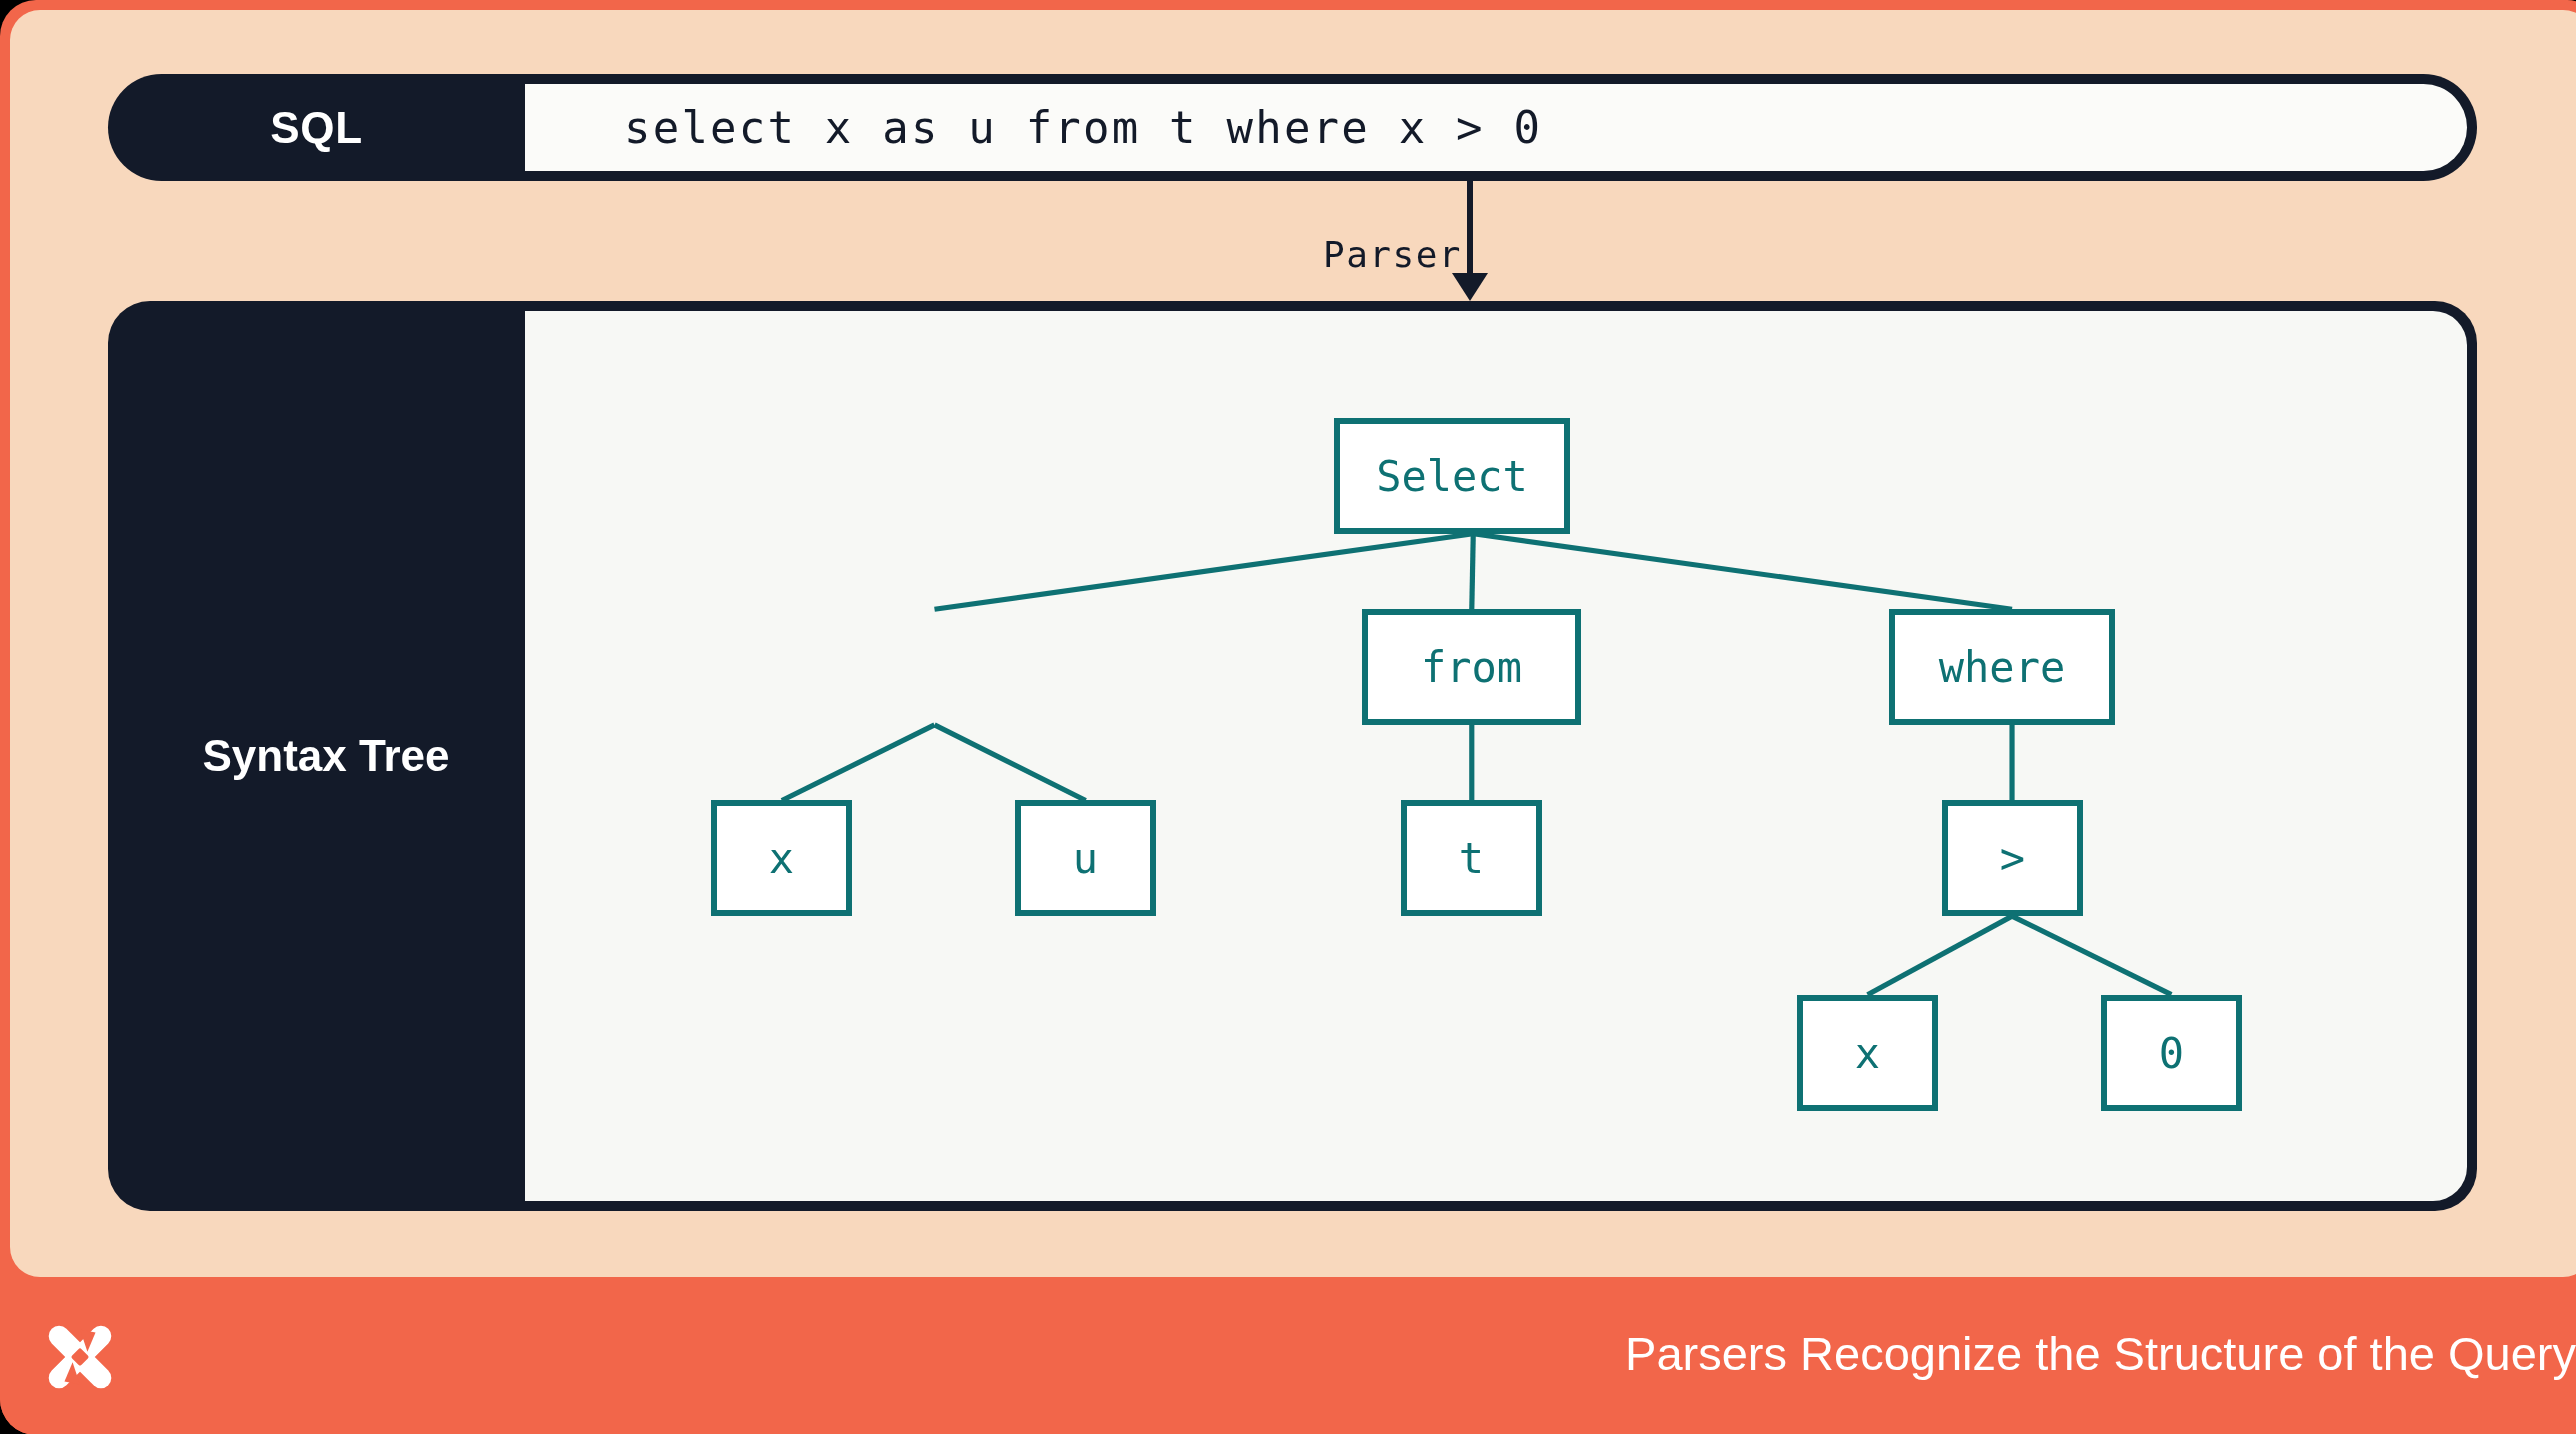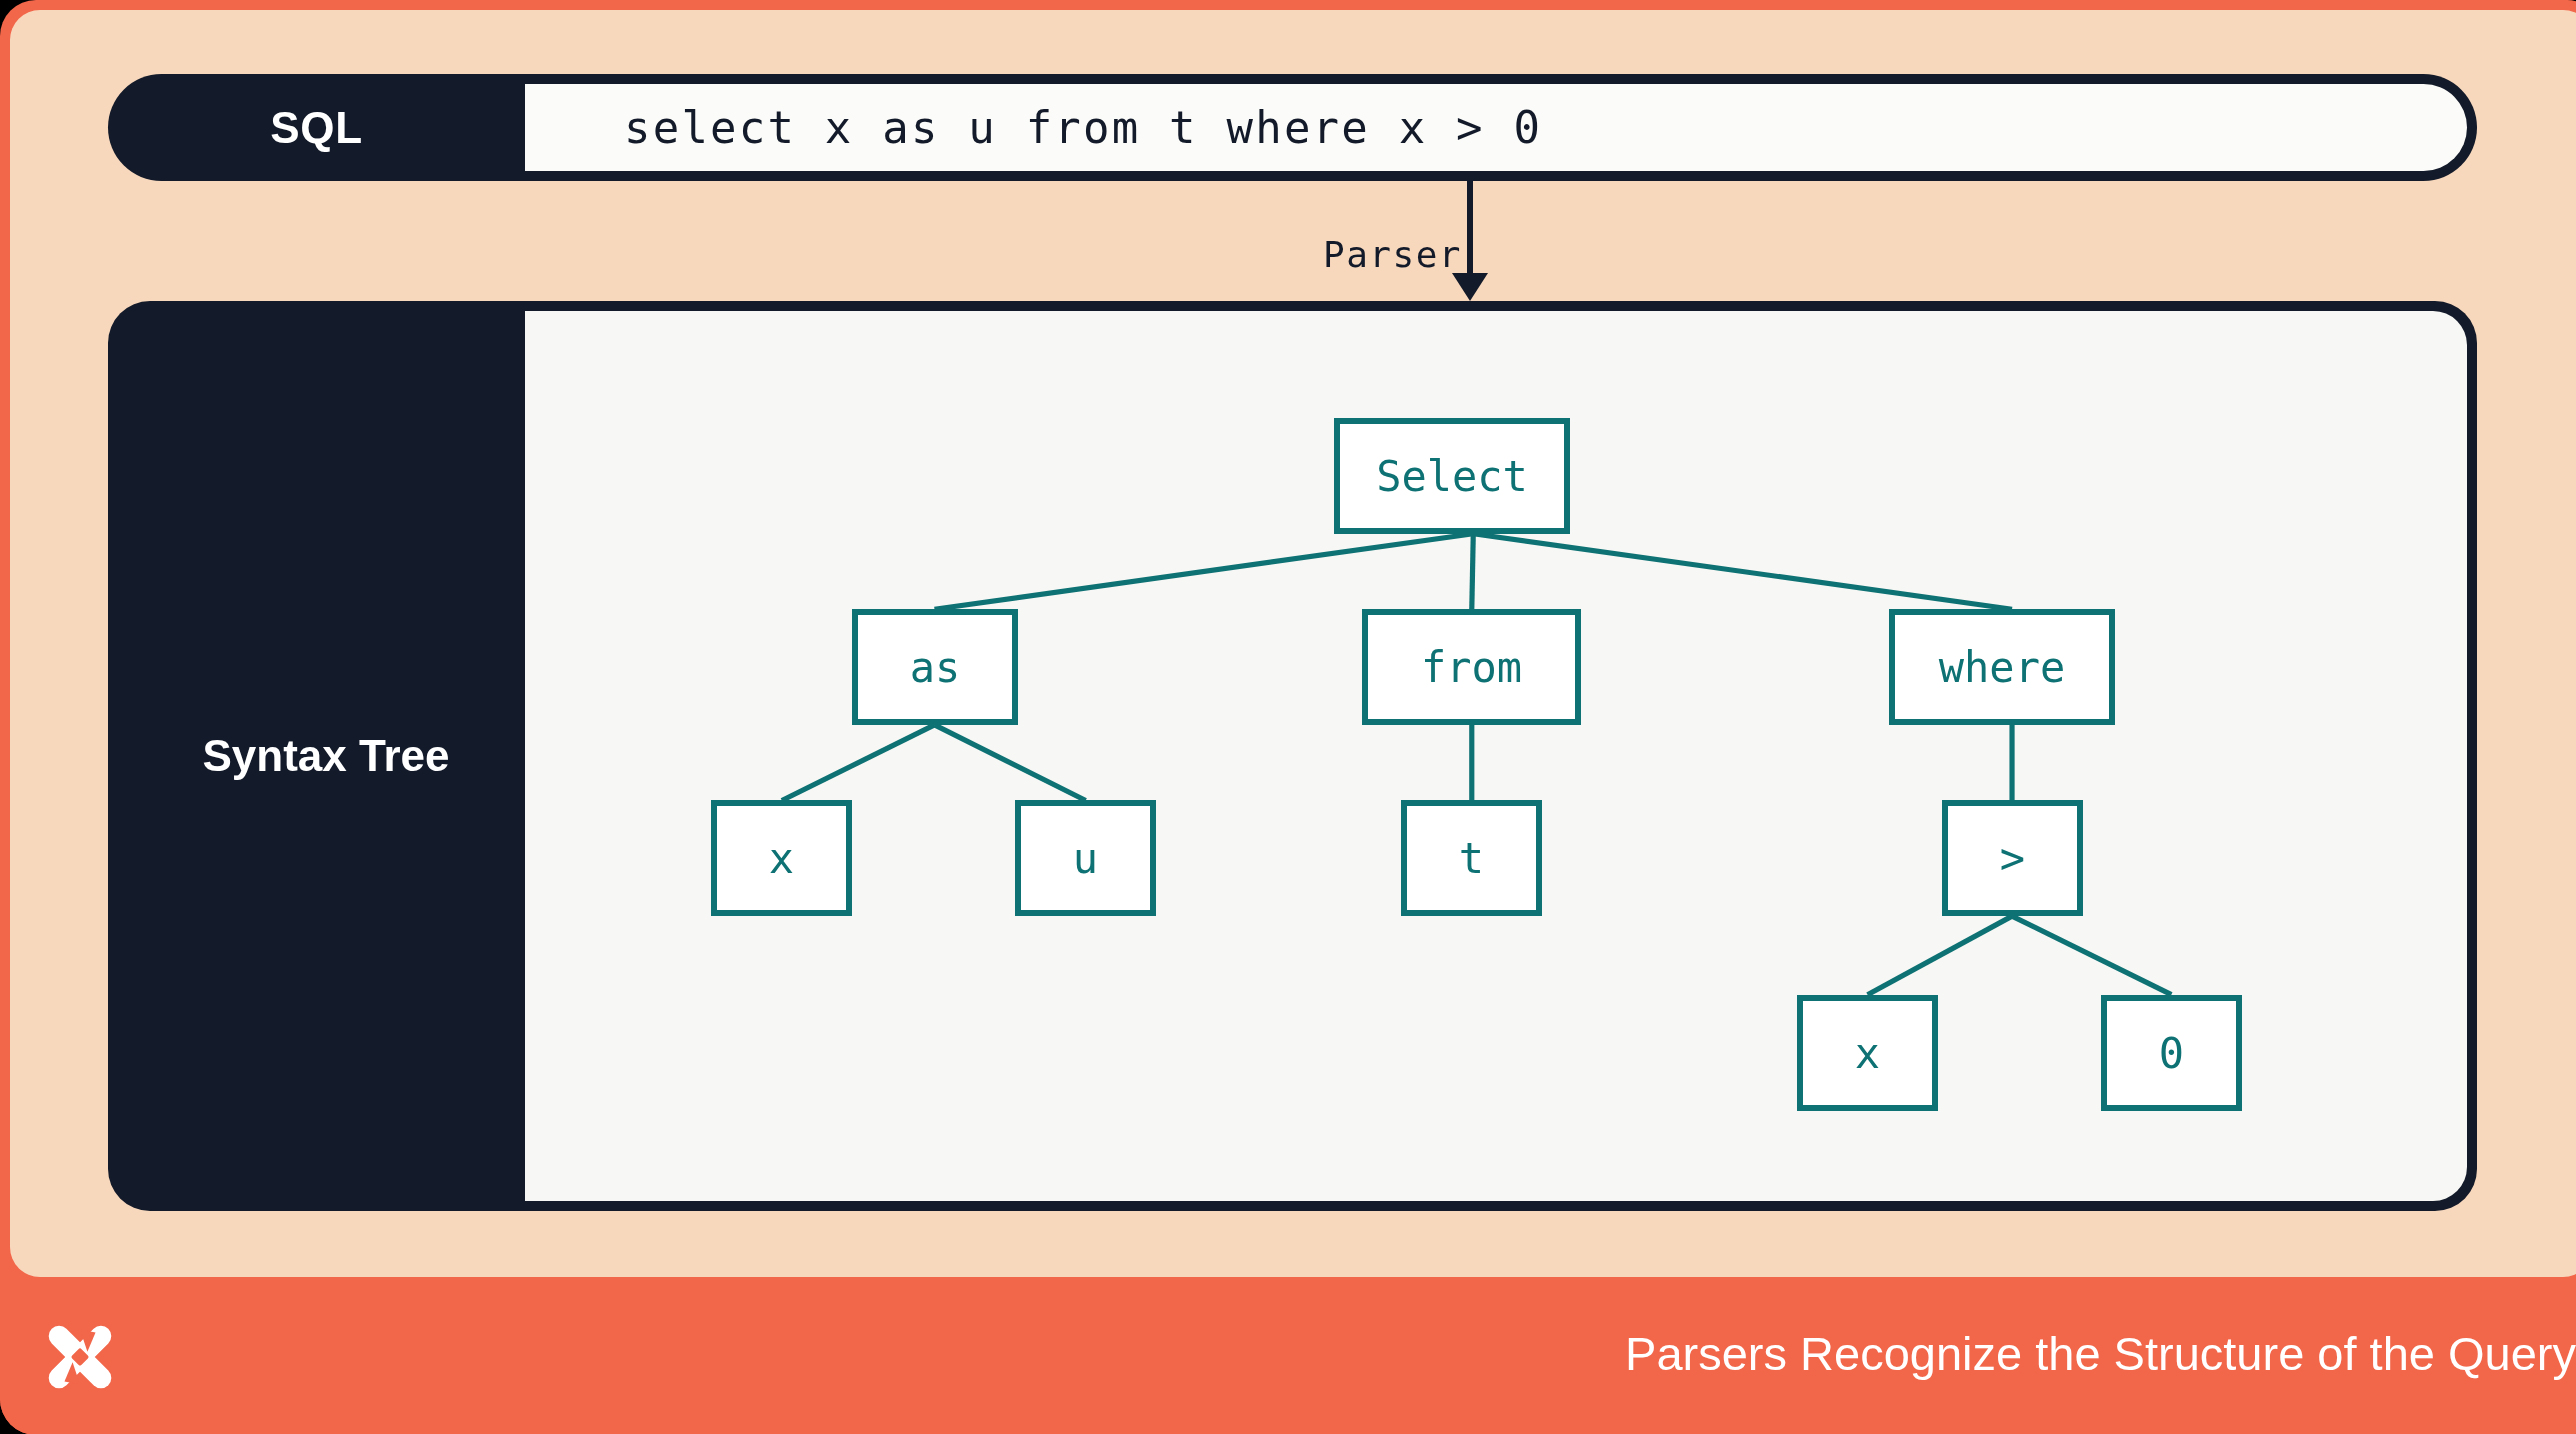--- a/index.html
+++ b/index.html
@@ -185,21 +185,20 @@
       <line x1="1988" y1="720" x2="2715" y2="822"></line>
       <line x1="1261" y1="978" x2="1055" y2="1080"></line>
       <line x1="1261" y1="978" x2="1465" y2="1080"></line>
       <line x1="1986" y1="978" x2="1986" y2="1080"></line>
       <line x1="2715" y1="978" x2="2715" y2="1080"></line>
       <line x1="2715" y1="1236" x2="2520" y2="1342"></line>
       <line x1="2715" y1="1236" x2="2930" y2="1342"></line>
     </svg>
   <div id="tree-layer">
       <div class="node" style="left: 1334px; top: 418px; width: 236px; height: 116px;">Select</div>
-      <div class="node" style="left: 852px; top: 609px; width: 166px; height: 116px;">as</div>
       <div class="node" style="left: 1362px; top: 609px; width: 219px; height: 116px;">from</div>
       <div class="node" style="left: 1889px; top: 609px; width: 226px; height: 116px;">where</div>
       <div class="node" style="left: 711px; top: 800px; width: 141px; height: 116px;">x</div>
       <div class="node" style="left: 1015px; top: 800px; width: 141px; height: 116px;">u</div>
       <div class="node" style="left: 1401px; top: 800px; width: 141px; height: 116px;">t</div>
       <div class="node" style="left: 1942px; top: 800px; width: 141px; height: 116px;">&gt;</div>
       <div class="node" style="left: 1797px; top: 995px; width: 141px; height: 116px;">x</div>
       <div class="node" style="left: 2101px; top: 995px; width: 141px; height: 116px;">0</div>
     </div>
 

